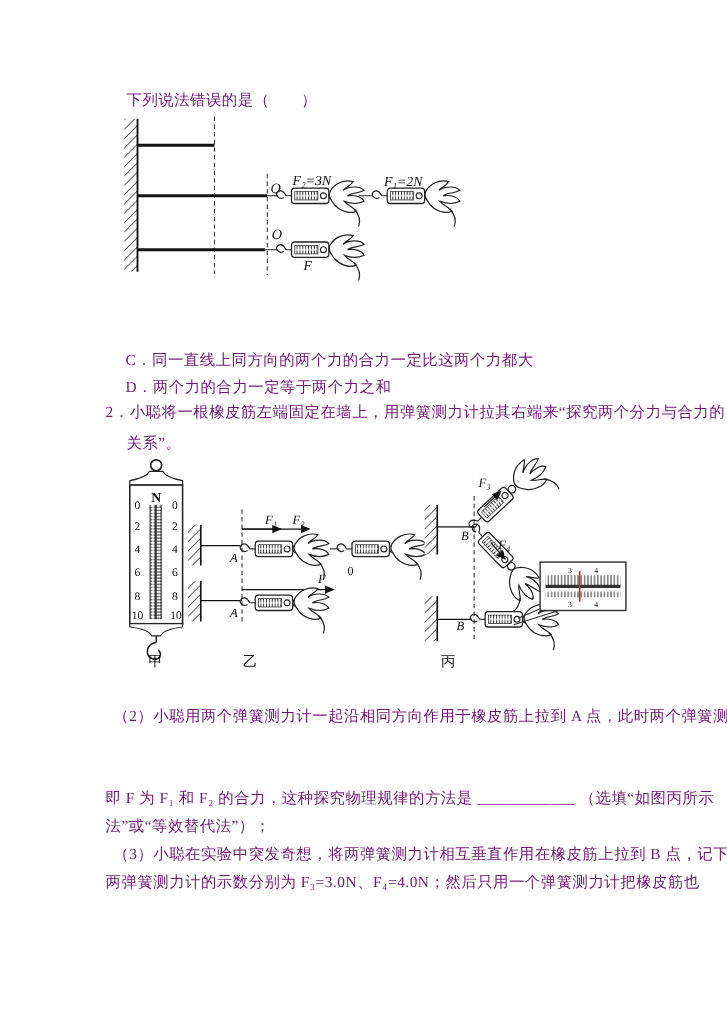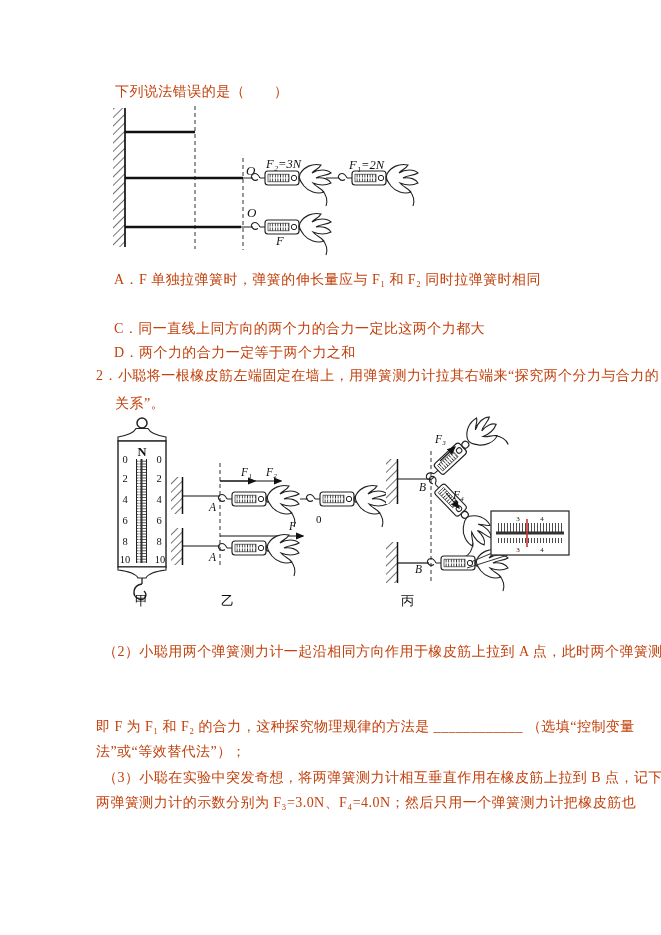--- a/index.html
+++ b/index.html
@@ -1,17 +1,17 @@
 <!DOCTYPE html>
 <html><head>
 <meta charset="utf-8">
 <style>
   html,body{margin:0;padding:0;background:#888;}
   .page{position:relative;width:661px;height:935px;background:#ffffff;margin:0 auto;overflow:hidden;
-        font-family:"Liberation Serif","DejaVu Serif",serif;color:#c2410c;}
+        font-family:"Liberation Serif","DejaVu Serif",serif;color:#701a75;}
   .tl{position:absolute;white-space:pre;font-size:14px;line-height:17px;letter-spacing:0.45px;}
   .fig{position:absolute;}
   svg text{font-family:"Liberation Serif","DejaVu Serif",serif;fill:#111;}
   svg .it{font-style:italic;}
   svg .cap{font-size:13px;letter-spacing:1px;}
 </style>
 </head>
 <body>
 
 <div class="page">
@@ -75,21 +75,20 @@
     <use href="#hand" transform="translate(276,73)"></use>
 
     <text class="it" x="137" y="114" font-size="13">O</text>
     <line x1="15" y1="124" x2="131" y2="124" stroke="#111" stroke-width="2.6"></line>
     <line x1="131" y1="124" x2="143" y2="124" stroke="#222" stroke-width="1"></line>
     <use href="#hscale" transform="translate(151,124)"></use>
     <use href="#hand" transform="translate(189,122)"></use>
     <text class="it" x="166" y="142" font-size="12.5">F</text>
   </svg>
 
-  <div class="tl" style="left:114px;top:271px">A．F 单独拉弹簧时，弹簧的伸长量应与 F₁ 和 F₂ 同时拉弹簧时相同</div>
   <div class="tl" style="left:114px;top:344px">D．两个力的合力一定等于两个力之和</div>
   <div class="tl" style="left:114px;top:320px">C．同一直线上同方向的两个力的合力一定比这两个力都大</div>
 
   <div class="tl" style="left:96px;top:367px">2．小聪将一根橡皮筋左端固定在墙上，用弹簧测力计拉其右端来“探究两个分力与合力的</div>
   <div class="tl" style="left:115px;top:395px">关系”。</div>
 
   <svg class="fig" style="left:95px;top:415px" width="480" height="195" viewBox="0 0 480 195">
 
     <g>
       <circle cx="47" cy="8" r="5" fill="none" stroke="#222" stroke-width="1.5"></circle>
@@ -192,18 +191,18 @@
           <text x="447" y="106">4</text>
           <text x="423" y="137">3</text>
           <text x="447" y="137">4</text>
         </g>
       </g>
       <text class="cap" x="306" y="190">丙</text>
     </g>
   </svg>
 
   <div class="tl" style="left:103px;top:643px">（2）小聪用两个弹簧测力计一起沿相同方向作用于橡皮筋上拉到 A 点，此时两个弹簧测</div>
-  <div class="tl" style="left:96px;top:718px">即 F 为 F₁ 和 F₂ 的合力，这种探究物理规律的方法是 ____________ （选填“控制变量</div>
+  <div class="tl" style="left:96px;top:718px">即 F 为 F₁ 和 F₂ 的合力，这种探究物理规律的方法是 ____________ （选填“如图丙所示</div>
   <div class="tl" style="left:96px;top:743px">法”或“等效替代法”）；</div>
   <div class="tl" style="left:103px;top:769px">（3）小聪在实验中突发奇想，将两弹簧测力计相互垂直作用在橡皮筋上拉到 B 点，记下</div>
   <div class="tl" style="left:96px;top:794px">两弹簧测力计的示数分别为 F₃=3.0N、F₄=4.0N；然后只用一个弹簧测力计把橡皮筋也</div>
 
 </div>
 
 </body></html>

